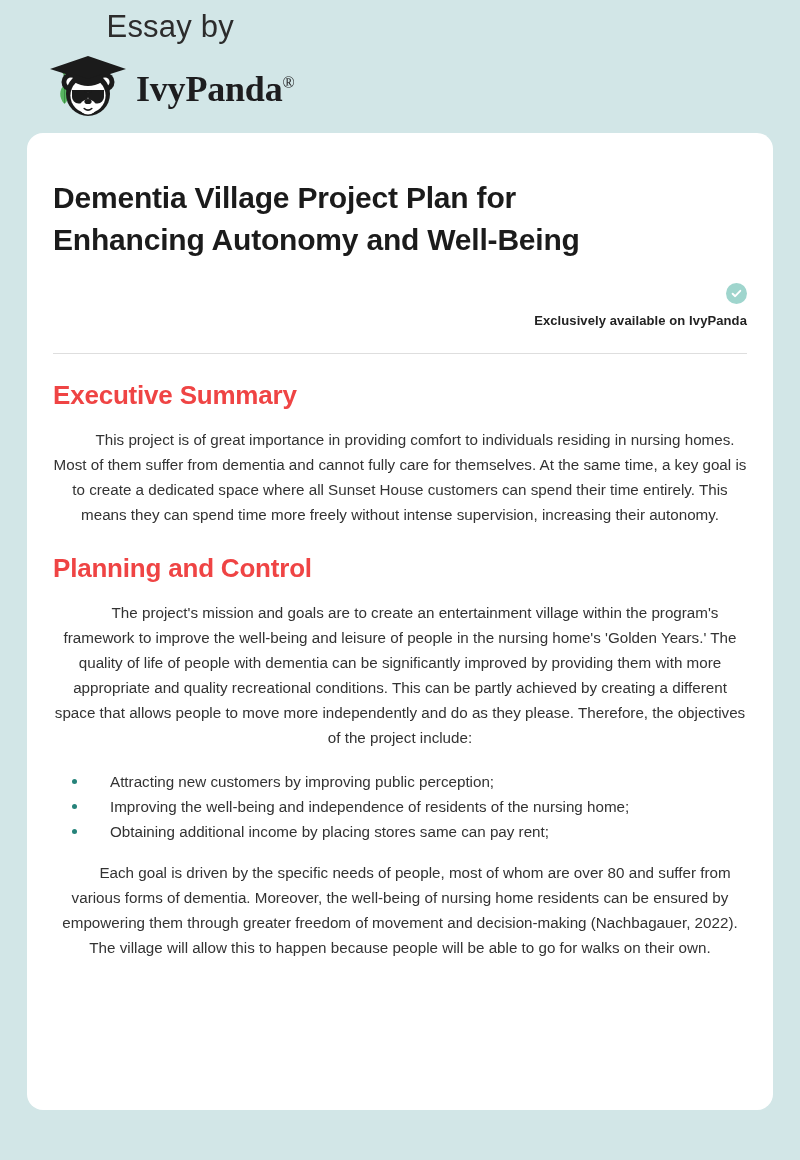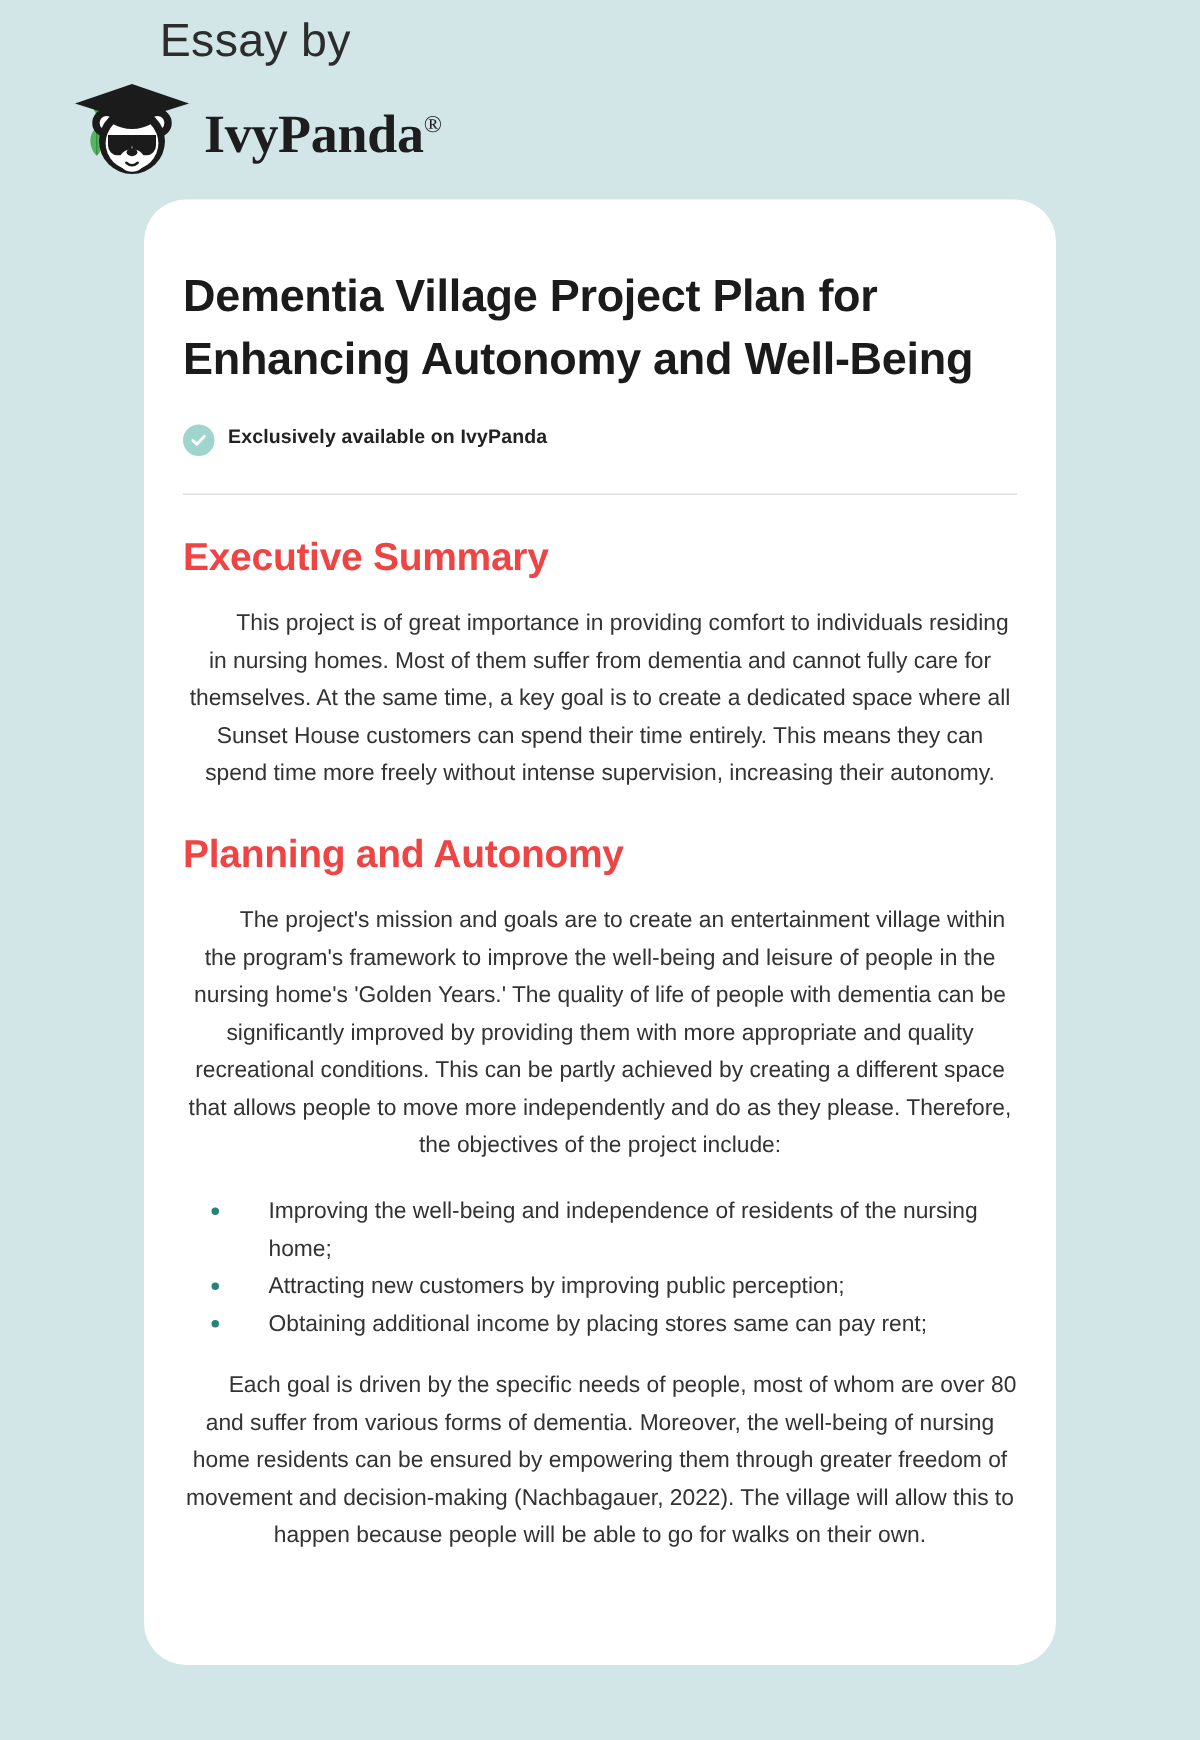--- a/index.html
+++ b/index.html
@@ -56,46 +56,47 @@
     top: 2px;
   }
   .brand-word .reg {
     font-size: 16px;
     vertical-align: super;
     font-weight: 400;
   }
 
   
   .paper {
-    width: 608px;
+    width: 746px;
     margin: 0 auto;
     background: #ffffff;
-    border-radius: 28px;
+    border-radius: 16px;
     padding: 44px 26px 56px 26px;
     min-height: 977px;
   }
   .paper-inner {
     padding: 0 0px;
   }
 
   h1.doc-title {
     font-size: 30px;
     line-height: 42px;
     font-weight: 700;
     color: #1b1b1b;
     margin: 0 0 0 0;
     letter-spacing: -0.2px;
     max-width: 620px;
   }
 
   .excl-badge {
     display: flex;
-    align-items: flex-start;
+    align-items: flex-end;
     gap: 9px;
     margin-top: 22px;
+    flex-direction: column;
   }
   .excl-circle {
     width: 21px;
     height: 21px;
     border-radius: 50%;
     background: #9fd5cd;
     display: flex;
     align-items: center;
     justify-content: center;
     flex: none;
@@ -213,26 +214,26 @@
     </div>
 
     <hr class="divider">
 
     <section>
       <h2 class="sec-title">Executive Summary</h2>
       <p class="body">This project is of great importance in providing comfort to individuals residing in nursing homes. Most of them suffer from dementia and cannot fully care for themselves. At the same time, a key goal is to create a dedicated space where all Sunset House customers can spend their time entirely. This means they can spend time more freely without intense supervision, increasing their autonomy.</p>
     </section>
 
     <section>
-      <h2 class="sec-title">Planning and Autonomy</h2>
+      <h2 class="sec-title">Planning and Control</h2>
       <p class="body">The project's mission and goals are to create an entertainment village within the program's framework to improve the well-being and leisure of people in the nursing home's 'Golden Years.' The quality of life of people with dementia can be significantly improved by providing them with more appropriate and quality recreational conditions. This can be partly achieved by creating a different space that allows people to move more independently and do as they please. Therefore, the objectives of the project include:</p>
 
       <ul class="obj-list">
+        <li>Attracting new customers by improving public perception;</li>
         <li>Improving the well-being and independence of residents of the nursing home;</li>
-        <li>Attracting new customers by improving public perception;</li>
         <li>Obtaining additional income by placing stores same can pay rent;</li>
       </ul>
 
       <p class="body">Each goal is driven by the specific needs of people, most of whom are over 80 and suffer from various forms of dementia. Moreover, the well-being of nursing home residents can be ensured by empowering them through greater freedom of movement and decision-making (Nachbagauer, 2022). The village will allow this to happen because people will be able to go for walks on their own.</p>
     </section>
 
   </div>
 </main>
 
 </body></html>

